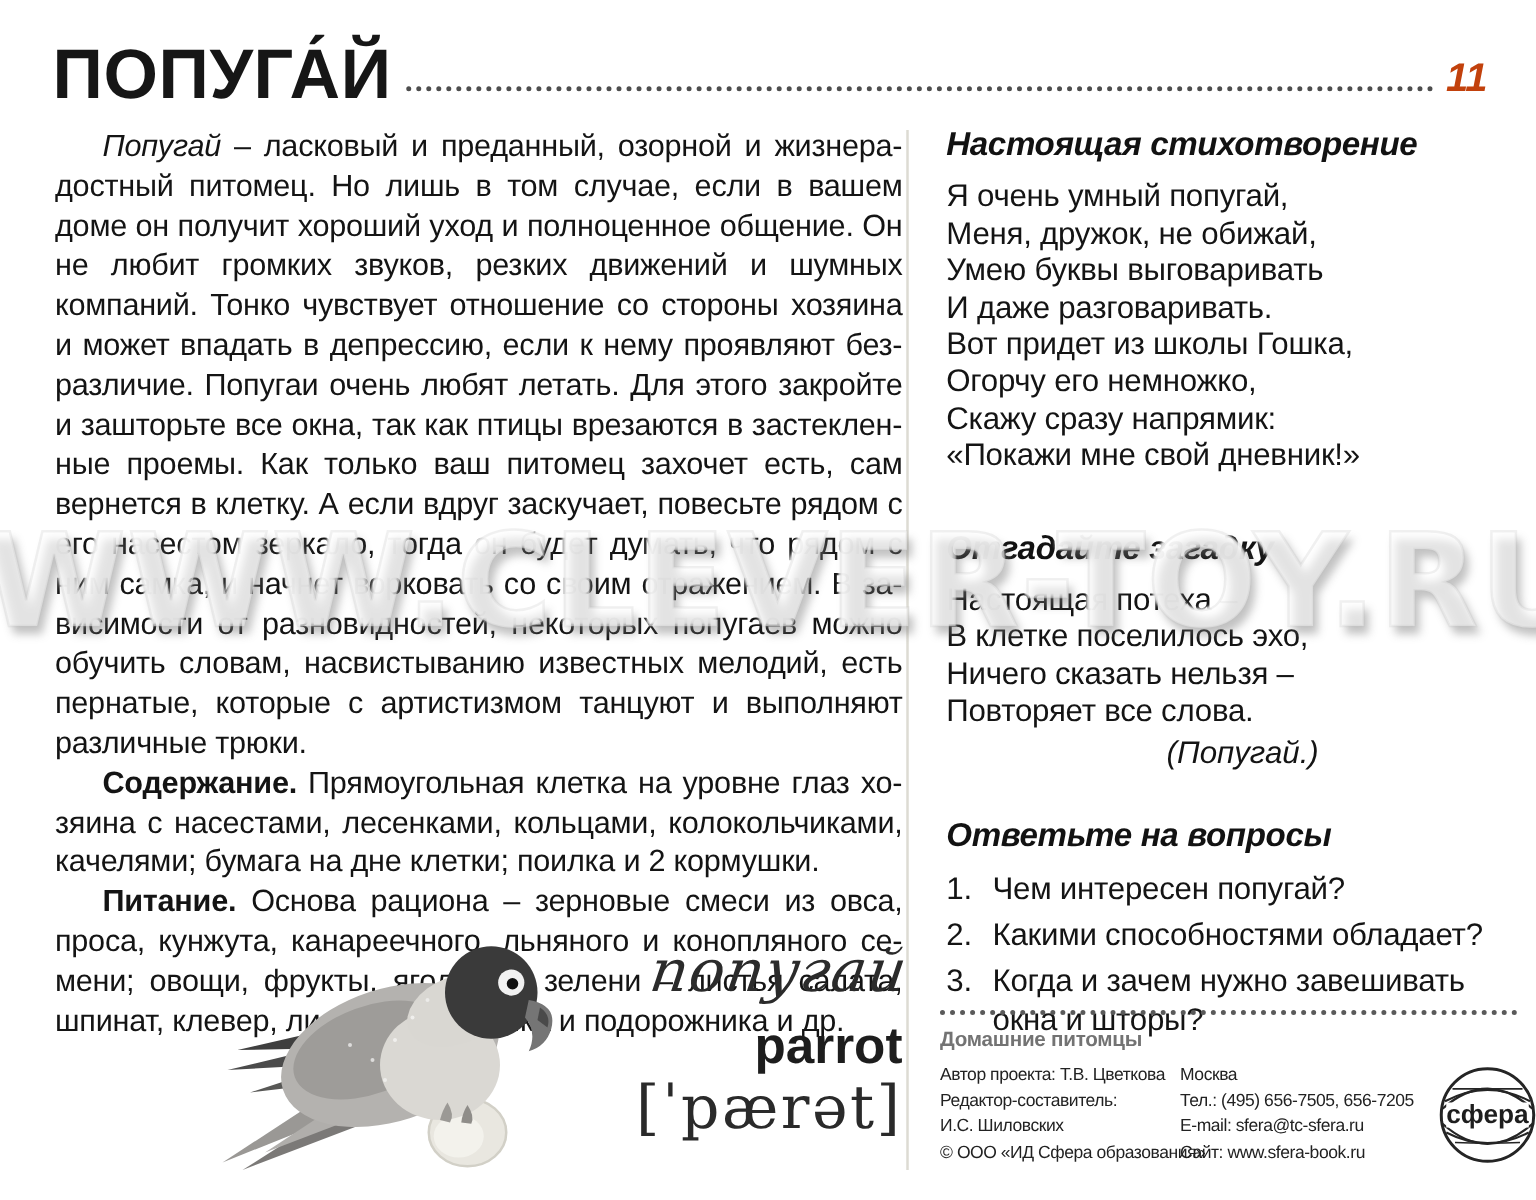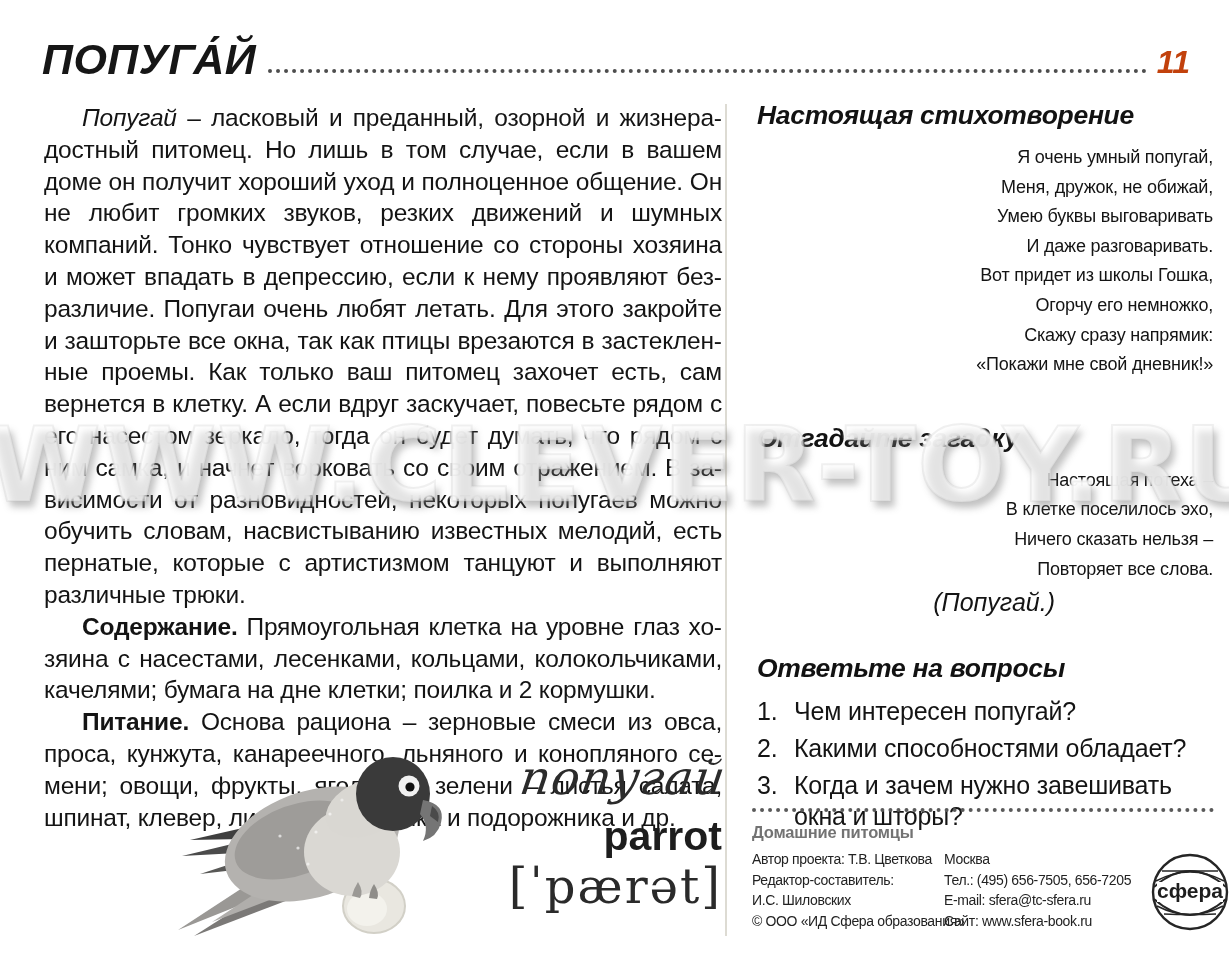--- a/index.html
+++ b/index.html
@@ -3,21 +3,21 @@
 <meta charset="utf-8">
 <style>
   html,body{margin:0;padding:0;background:#ffffff;}
   .page{
     position:relative;width:1229px;height:960px;background:#fff;overflow:hidden;
     font-family:"Liberation Sans",sans-serif;color:#181818;
   }
   
   .hdr{position:absolute;left:42px;top:36px;width:1148px;display:flex;align-items:flex-end;}
   .hdr h1{
-    margin:0;font-size:43px;line-height:46px;font-weight:bold;font-style:italic;
+    margin:0;font-size:56px;line-height:46px;font-weight:bold;
     letter-spacing:.5px;color:#161616;white-space:nowrap;
   }
   .hdr .leader{flex:1;border-bottom:4px dotted #4d4d4d;margin:0 10px 9px 12px;height:0;}
   .hdr .pgnum{
     font-size:32px;font-weight:bold;font-style:italic;color:#c2410c;
     line-height:40px;padding-bottom:0;
   }
   
   .vdiv{position:absolute;left:725px;top:104px;width:2px;height:832px;background:#dddbd3;}
   
@@ -37,21 +37,21 @@
     color:#2b2b2b;transform:skewX(-8deg);transform-origin:right bottom;letter-spacing:1px;
   }
   .vocab .en{font-size:41px;line-height:48px;font-weight:bold;color:#1d1d1d;margin-top:8px;}
   .vocab .ipa{font-family:"DejaVu Serif",serif;font-size:48px;line-height:44px;color:#2a2a2a;letter-spacing:2px;margin-top:4px;}
   
   .rightcol{position:absolute;left:757px;top:100px;width:456px;color:#141414;}
   .rightcol h2{
     margin:0 0 13px 0;font-size:26.5px;line-height:30px;font-weight:bold;font-style:italic;
     letter-spacing:-.3px;color:#121212;
   }
-  .poem-line,.riddle-line{font-size:18px;line-height:29.6px;letter-spacing:-.2px;text-align:right;}
+  .poem-line,.riddle-line{font-size:25px;line-height:29.6px;letter-spacing:-.2px;}
   .sec-poem{margin-bottom:43px;}
   .sec-riddle{margin-bottom:36px;}
   .riddle-answer{font-size:25px;line-height:30px;font-style:italic;text-align:right;padding-right:158px;margin-top:3px;}
   .q-item{display:flex;font-size:25px;line-height:31px;margin-bottom:6px;letter-spacing:-.2px;}
   .q-num{width:37px;flex:none;}
   .q-text{flex:1;}
   
   .pfooter{position:absolute;left:752px;top:808px;width:462px;}
   .pfooter .dots{border-top:4px dotted #5a5a5a;height:0;margin-bottom:11px;}
   .pfooter .series{font-size:16.5px;font-weight:bold;color:#737373;margin-bottom:7px;letter-spacing:-.2px;}

